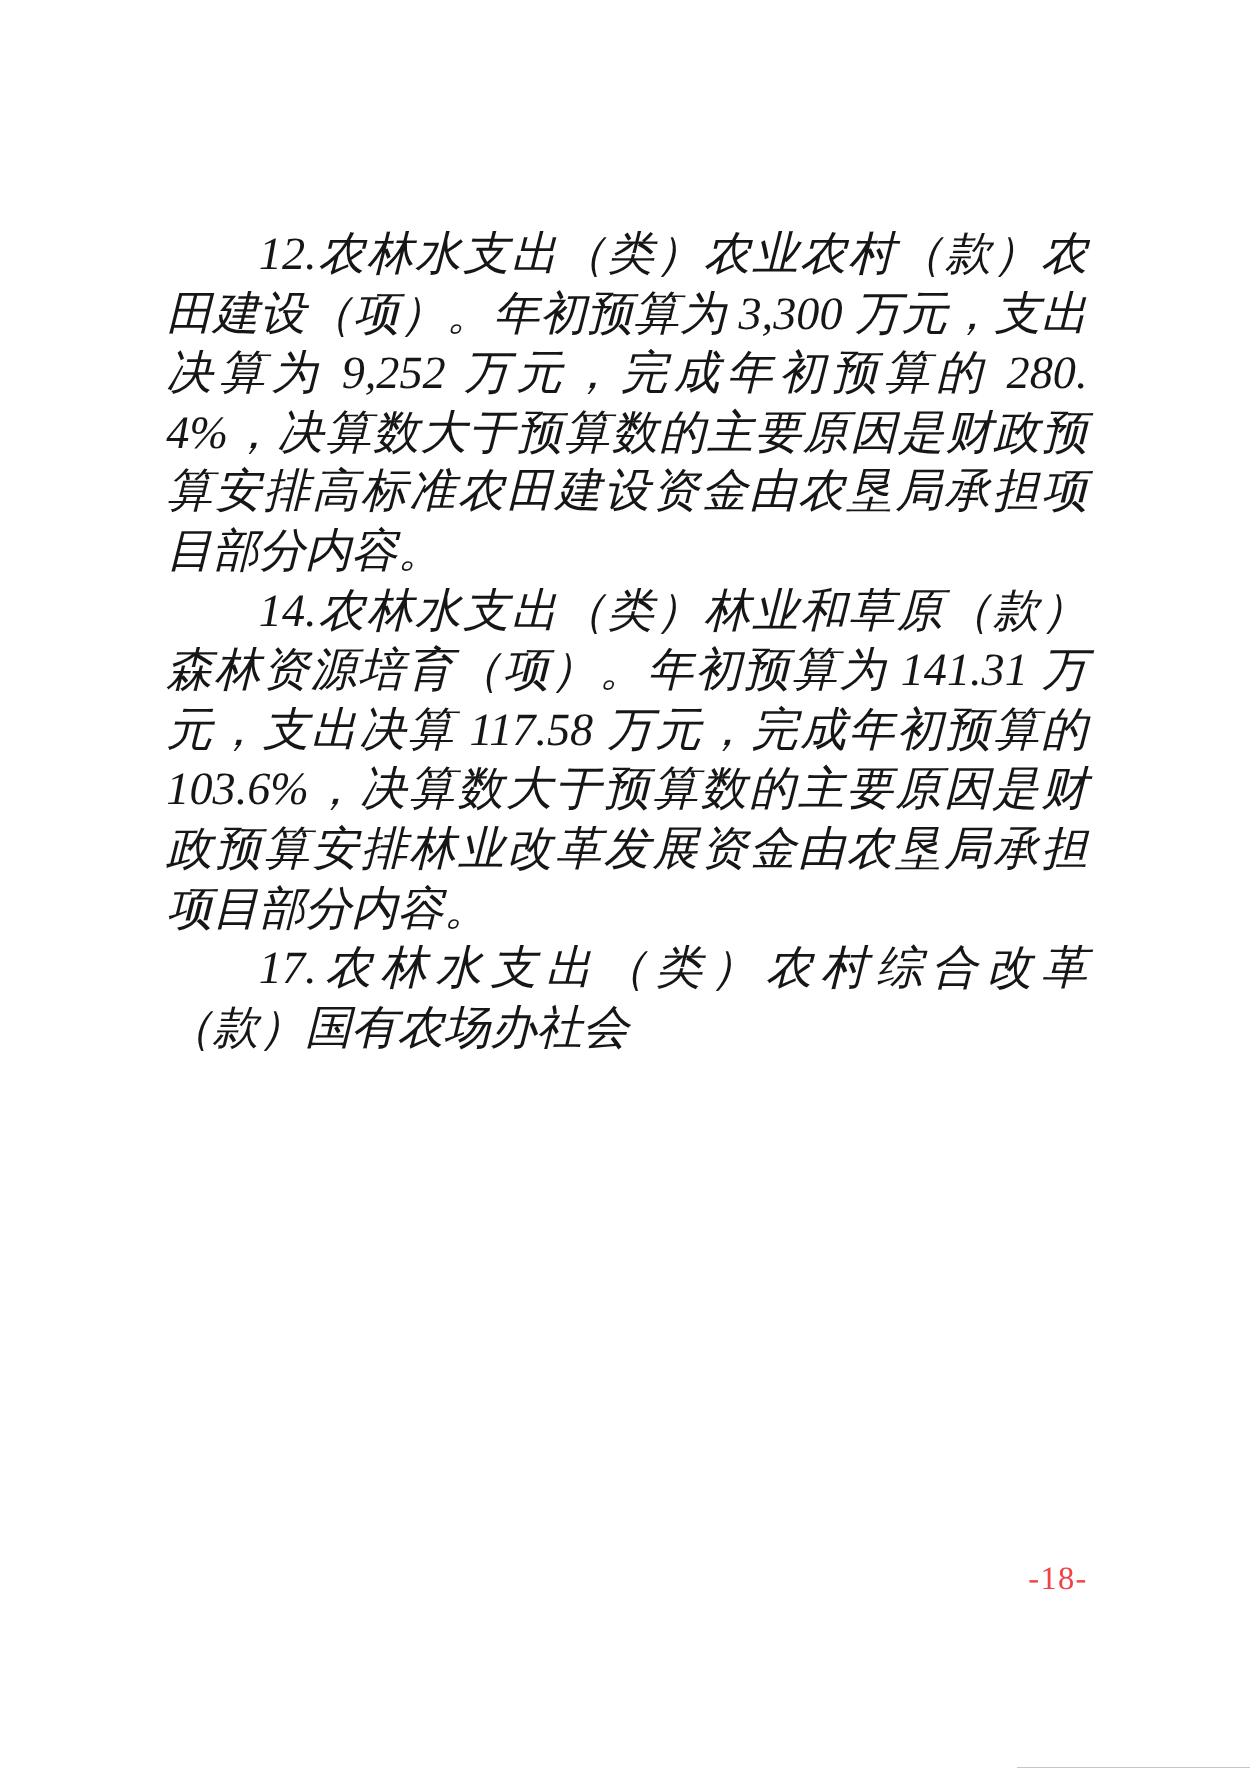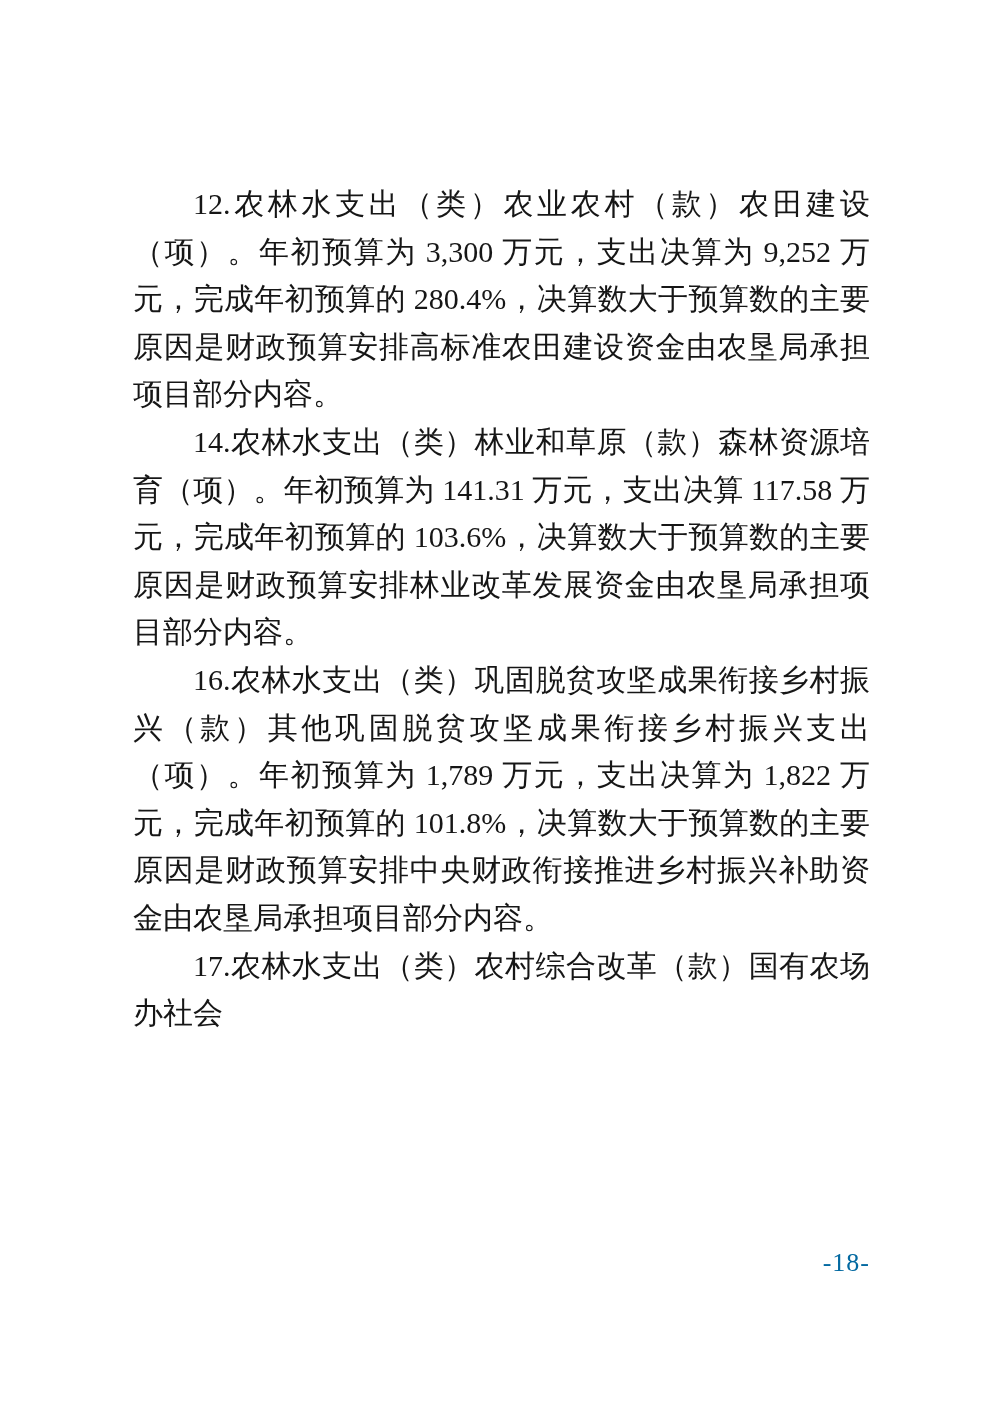--- a/index.html
+++ b/index.html
@@ -20,43 +20,43 @@
   }
   .body-text {
     position: absolute;
     left: 133px;
     top: 180px;
     width: 737px;
   }
   p.para {
     margin: 0;
     padding: 0;
-    font-size: 30px;
+    font-size: 37px;
     line-height: 47.6px;
     text-align: justify;
     text-justify: inter-ideograph;
     text-indent: 2em;
     word-break: break-all;
+    font-style: italic;
   }
   .page-number {
     position: absolute;
     top: 1248px;
     right: 130px;
     font-size: 26px;
     line-height: 30px;
     letter-spacing: 1px;
-    color: #0369a1;
+    color: #ef4444;
     margin-left: 14px;
   }
 </style>
 </head>
 <body>
 
 <div class="page">
   <div class="body-text">
     <p class="para">12.农林水支出（类）农业农村（款）农田建设（项）。年初预算为 3,300 万元，支出决算为 9,252 万元，完成年初预算的 280.4%，决算数大于预算数的主要原因是财政预算安排高标准农田建设资金由农垦局承担项目部分内容。</p>
     <p class="para">14.农林水支出（类）林业和草原（款）森林资源培育（项）。年初预算为 141.31 万元，支出决算 117.58 万元，完成年初预算的 103.6%，决算数大于预算数的主要原因是财政预算安排林业改革发展资金由农垦局承担项目部分内容。</p>
-    <p class="para">16.农林水支出（类）巩固脱贫攻坚成果衔接乡村振兴（款）其他巩固脱贫攻坚成果衔接乡村振兴支出（项）。年初预算为 1,789 万元，支出决算为 1,822 万元，完成年初预算的 101.8%，决算数大于预算数的主要原因是财政预算安排中央财政衔接推进乡村振兴补助资金由农垦局承担项目部分内容。</p>
     <p class="para">17.农林水支出（类）农村综合改革（款）国有农场办社会</p>
   </div>
 
   <div class="page-number">-18-</div>
 </div>
 
 </body></html>

